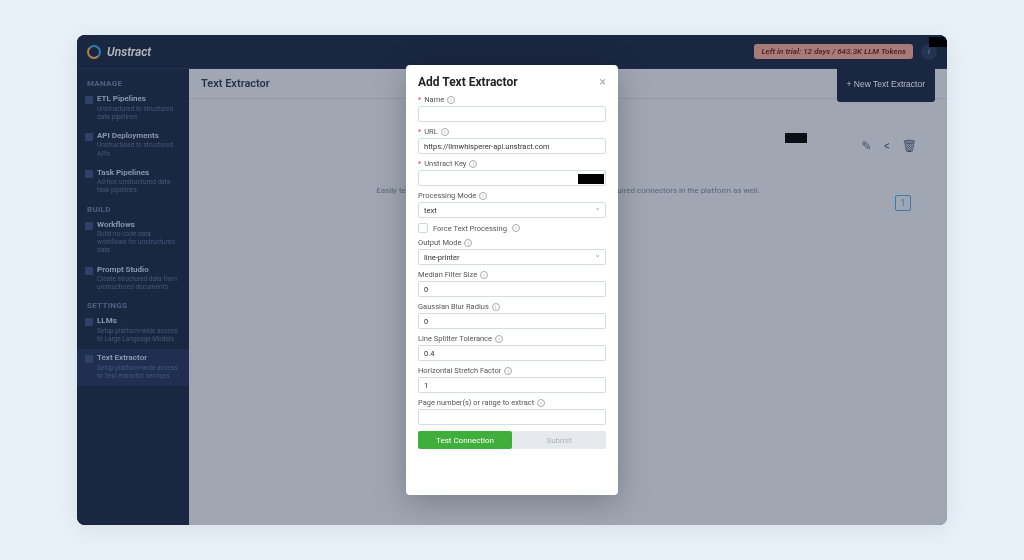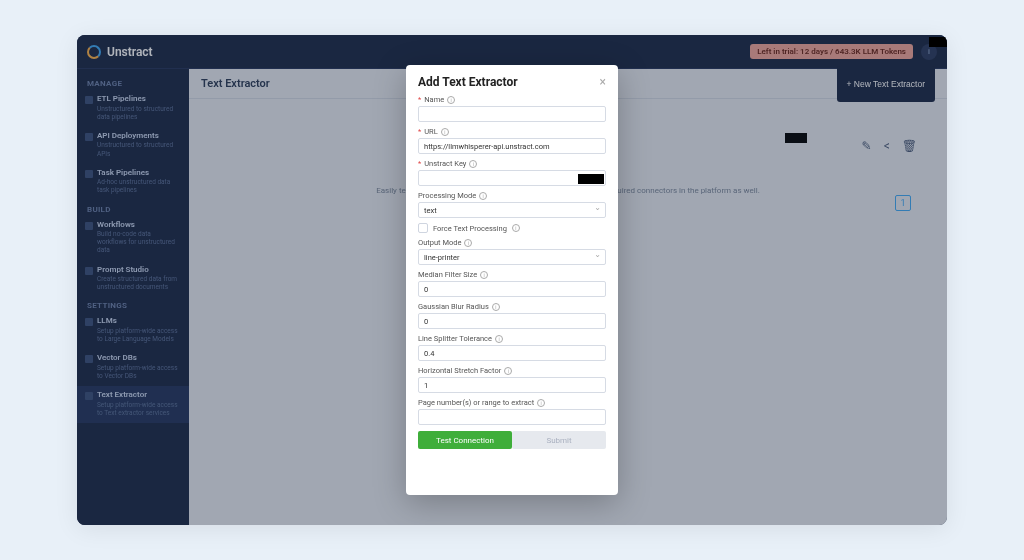--- a/index.html
+++ b/index.html
@@ -11,21 +11,21 @@
     background: #1a2744;
     border-radius: 8px;
     box-shadow: 0 4px 24px rgba(0,0,0,.08);
     overflow: hidden;
     display: flex; flex-direction: column;
     position: relative;
   }
   .topbar {
     height: 34px; background: #1a2744;
     display: flex; align-items: center; justify-content: space-between;
-    padding: 0 10px; border-bottom: 1px solid #24345a;
+    padding: 0 10px; border-bottom: 1px solid #24345a; font-style: italic;
   }
   .brand { display: flex; align-items: center; gap: 6px; }
   .brand-logo { width: 14px; height: 14px; border: 2px solid #ffb347; border-top-color:#3fa9f5; border-right-color:#3fa9f5; border-radius: 50%; }
   .brand-text { color: #fff; font-size: 12px; font-weight: 600; }
   .top-right { display: flex; align-items: center; gap: 8px; }
   .trial-badge { background:#f3a79a; color:#6a2317; font-size:8px; padding:3px 7px; border-radius:3px; font-weight:600; }
   .avatar-dot { width: 16px; height: 16px; border-radius: 50%; background:#2a3a5e; color:#9db3d9; font-size:8px; display:flex; align-items:center; justify-content:center; }
 
   .body { flex:1; display:flex; min-height:0; }
   .sidebar { width: 112px; background:#1a2744; padding: 6px 0; overflow:hidden; }
@@ -122,24 +122,20 @@
       <div class="side-item">
         <div class="side-title">Prompt Studio</div>
         <div class="side-sub">Create structured data from unstructured documents</div>
       </div>
 
       <div class="sec-label">SETTINGS</div>
       <div class="side-item">
         <div class="side-title">LLMs</div>
         <div class="side-sub">Setup platform-wide access to Large Language Models</div>
       </div>
-      <div class="side-item">
-        <div class="side-title">Vector DBs</div>
-        <div class="side-sub">Setup platform-wide access to Vector DBs</div>
-      </div>
       <div class="side-item active">
         <div class="side-title">Text Extractor</div>
         <div class="side-sub">Setup platform-wide access to Text extractor services</div>
       </div>
     </div>
 
     <div class="main">
       <div class="main-header">
         <div class="page-title">Text Extractor</div>
         <button class="new-btn">+  New Text Extractor</button>

